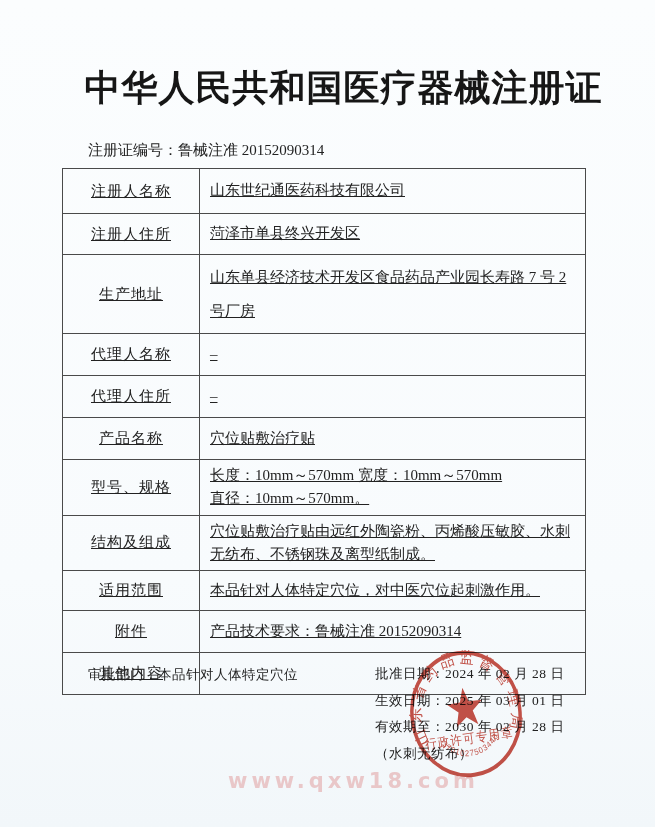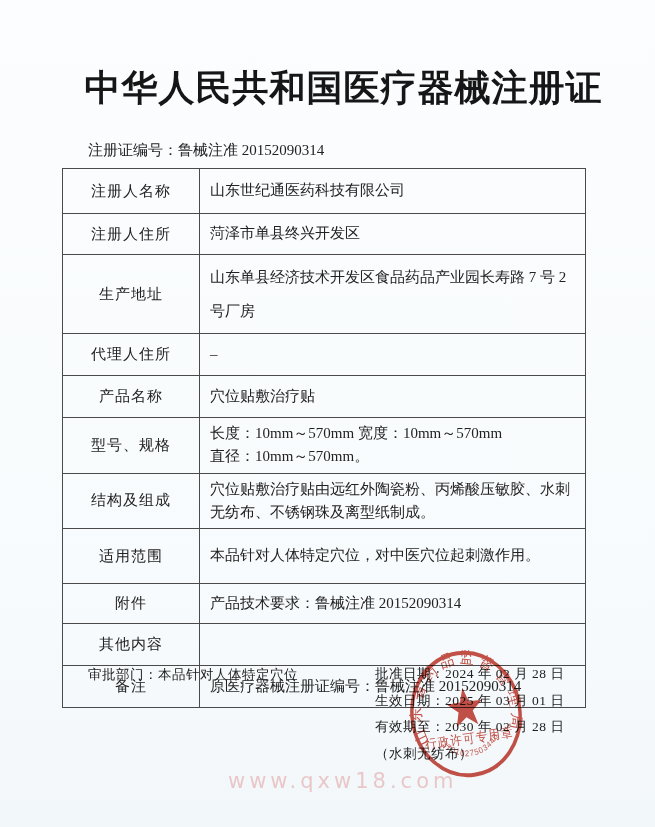--- a/index.html
+++ b/index.html
@@ -21,20 +21,21 @@
     font-size:15px;color:#222;
   }
   table.cert{
     position:absolute;top:168px;left:62px;
     width:524px;border-collapse:collapse;
     font-size:15px;color:#222;
   }
   table.cert td{
     border:1px solid #4a4a4a;
     vertical-align:middle;
+    text-decoration:underline;
   }
   td.label-cell{
     width:132px;text-align:center;
     letter-spacing:1px;padding:4px 2px;
   }
   td.value-cell{
     padding:4px 10px;line-height:1.55;
     white-space:pre-line;
   }
   tbody tr:nth-child(1) td{height:36px;}
@@ -56,21 +57,21 @@
     font-size:13.5px;color:#222;letter-spacing:0.5px;
   }
   .dates-block{
     position:absolute;top:661px;left:375px;
     font-size:13.5px;color:#222;line-height:26.5px;
     letter-spacing:0.5px;
   }
   .watermark{
     position:absolute;top:769px;left:228px;
     font-family:"DejaVu Sans","Liberation Sans",sans-serif;
-    font-size:21px;font-weight:normal;letter-spacing:4px;
+    font-size:21px;font-weight:bold;letter-spacing:4px;
     color:rgba(222,140,140,0.45);
   }
   .seal{
     position:absolute;top:648px;left:408px;
     width:116px;height:132px;
     transform:rotate(-8deg);
     mix-blend-mode:multiply;
     opacity:0.88;
   }
   .seal svg{width:100%;height:100%;}
@@ -92,20 +93,24 @@
         </tr>
         <tr>
           <td class="label-cell">注册人住所</td>
           <td class="value-cell">菏泽市单县终兴开发区</td>
         </tr>
         <tr>
           <td class="label-cell">生产地址</td>
           <td class="value-cell">山东单县经济技术开发区食品药品产业园长寿路 7 号 2 号厂房</td>
         </tr>
         <tr>
+          <td class="label-cell">代理人名称</td>
+          <td class="value-cell">–</td>
+        </tr>
+        <tr>
           <td class="label-cell">代理人住所</td>
           <td class="value-cell">–</td>
         </tr>
         <tr>
           <td class="label-cell">产品名称</td>
           <td class="value-cell">穴位贴敷治疗贴</td>
         </tr>
         <tr>
           <td class="label-cell">型号、规格</td>
           <td class="value-cell">长度：10mm～570mm 宽度：10mm～570mm
@@ -119,24 +124,20 @@
           <td class="label-cell">适用范围</td>
           <td class="value-cell">本品针对人体特定穴位，对中医穴位起刺激作用。</td>
         </tr>
         <tr>
           <td class="label-cell">附件</td>
           <td class="value-cell">产品技术要求：鲁械注准 20152090314</td>
         </tr>
         <tr>
           <td class="label-cell">其他内容</td>
           <td class="value-cell"></td>
-        </tr>
-        <tr>
-          <td class="label-cell">备注</td>
-          <td class="value-cell">原医疗器械注册证编号：鲁械注准 20152090314</td>
         </tr>
       </tbody>
   </table>
 
   <div class="approval-line">审批部门：本品针对人体特定穴位</div>
 
   <div class="dates-block">
       <div>批准日期：2024 年 02 月 28 日</div>
       <div>生效日期：2025 年 03 月 01 日</div>
       <div>有效期至：2030 年 02 月 28 日</div>

